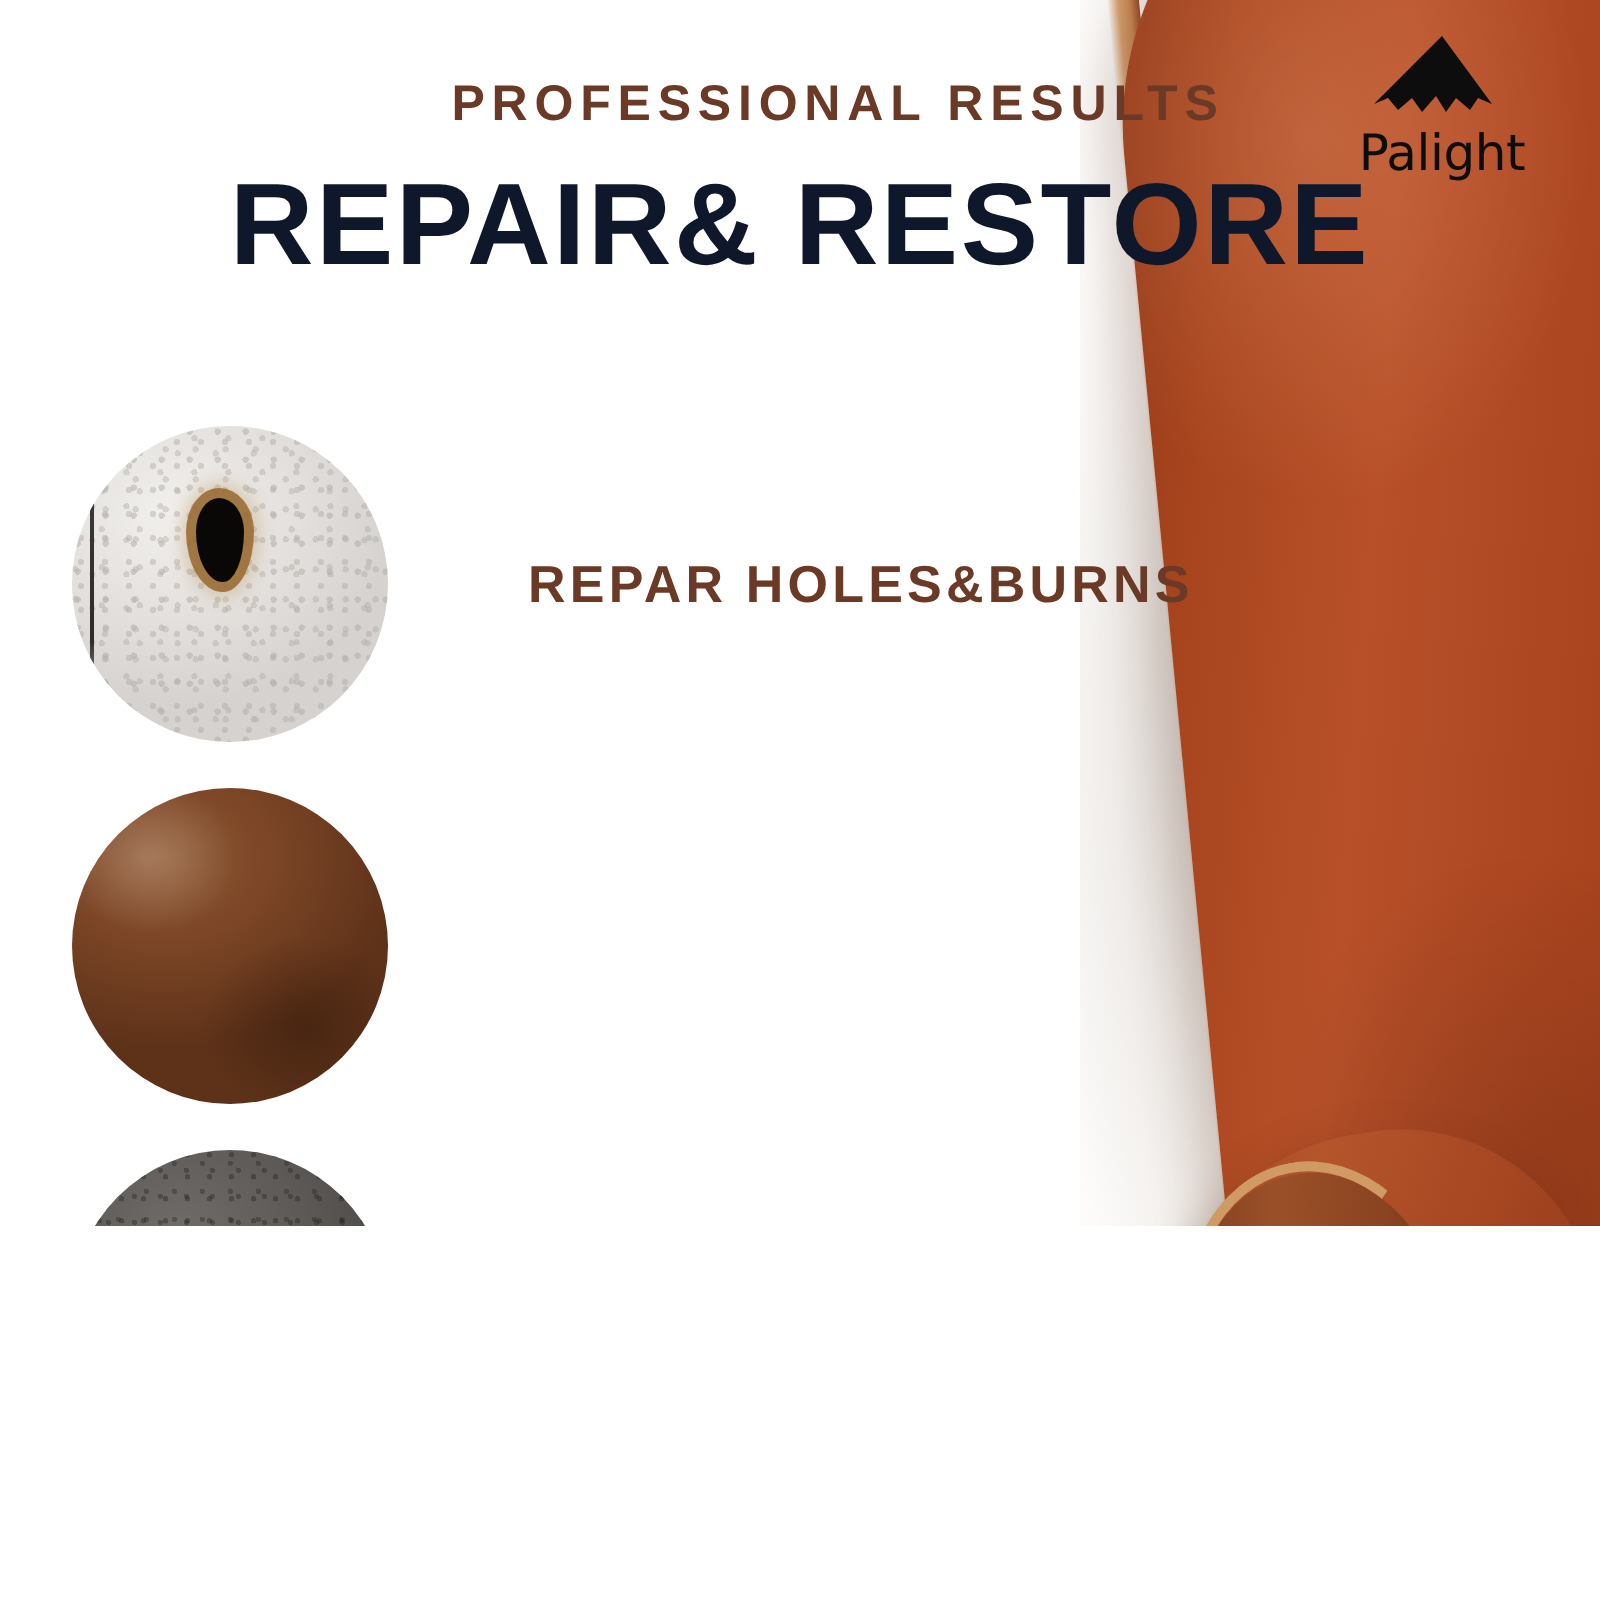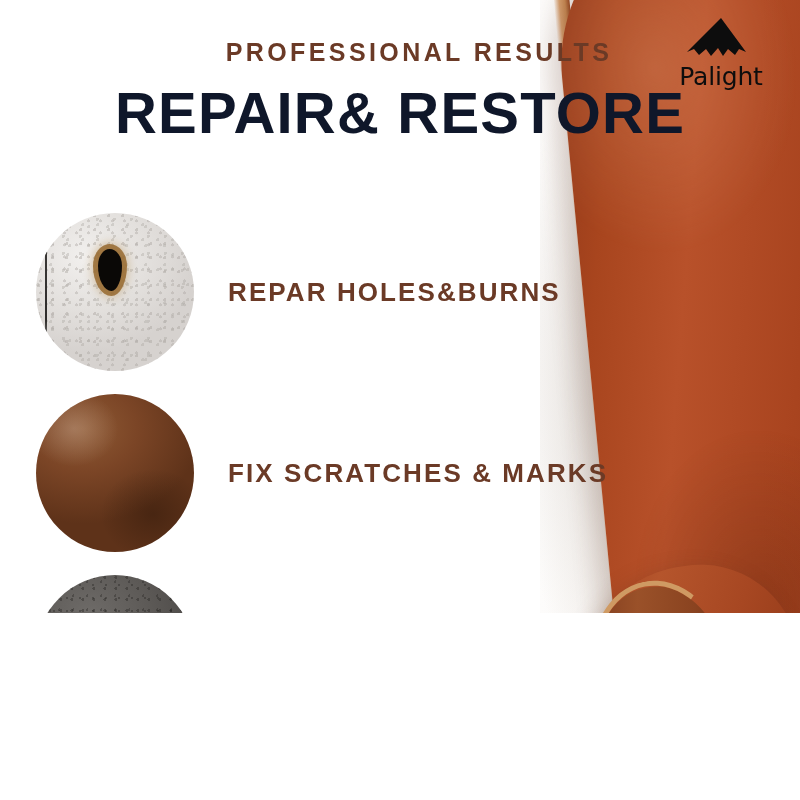--- a/index.html
+++ b/index.html
@@ -170,20 +170,21 @@
     position:absolute;
     top:212px; left:36px;
     width:600px;
     z-index:3;
   }
   .feature-row {
     display:flex;
     align-items:center;
     height:160px;
     margin-bottom:21px;
+    gap:36px;
   }
   .feature-row:last-child { margin-bottom:0; }
 
   .swatch {
     position:relative;
     width:158px; height:158px;
     border-radius:50%;
     flex:0 0 158px;
     overflow:hidden;
   }
@@ -321,21 +322,20 @@
     <div class="feature-row">
       <div class="swatch swatch-burn">
         <div class="seam"></div>
         <div class="burn-hole"></div>
       </div>
       <div class="feature-label">REPAR HOLES&amp;BURNS</div>
     </div>
 
     <div class="feature-row">
       <div class="swatch swatch-scratch"></div>
-      <div class="feature-label">FIX SCRATCHES &amp; MARKS</div>
     </div>
 
     <div class="feature-row">
       <div class="swatch swatch-tear">
         <div class="tear-crack crack-l"></div>
         <div class="tear-crack crack-r"></div>
         <div class="tear-gash"></div>
         <div class="tear-flap"></div>
       </div>
     </div>

